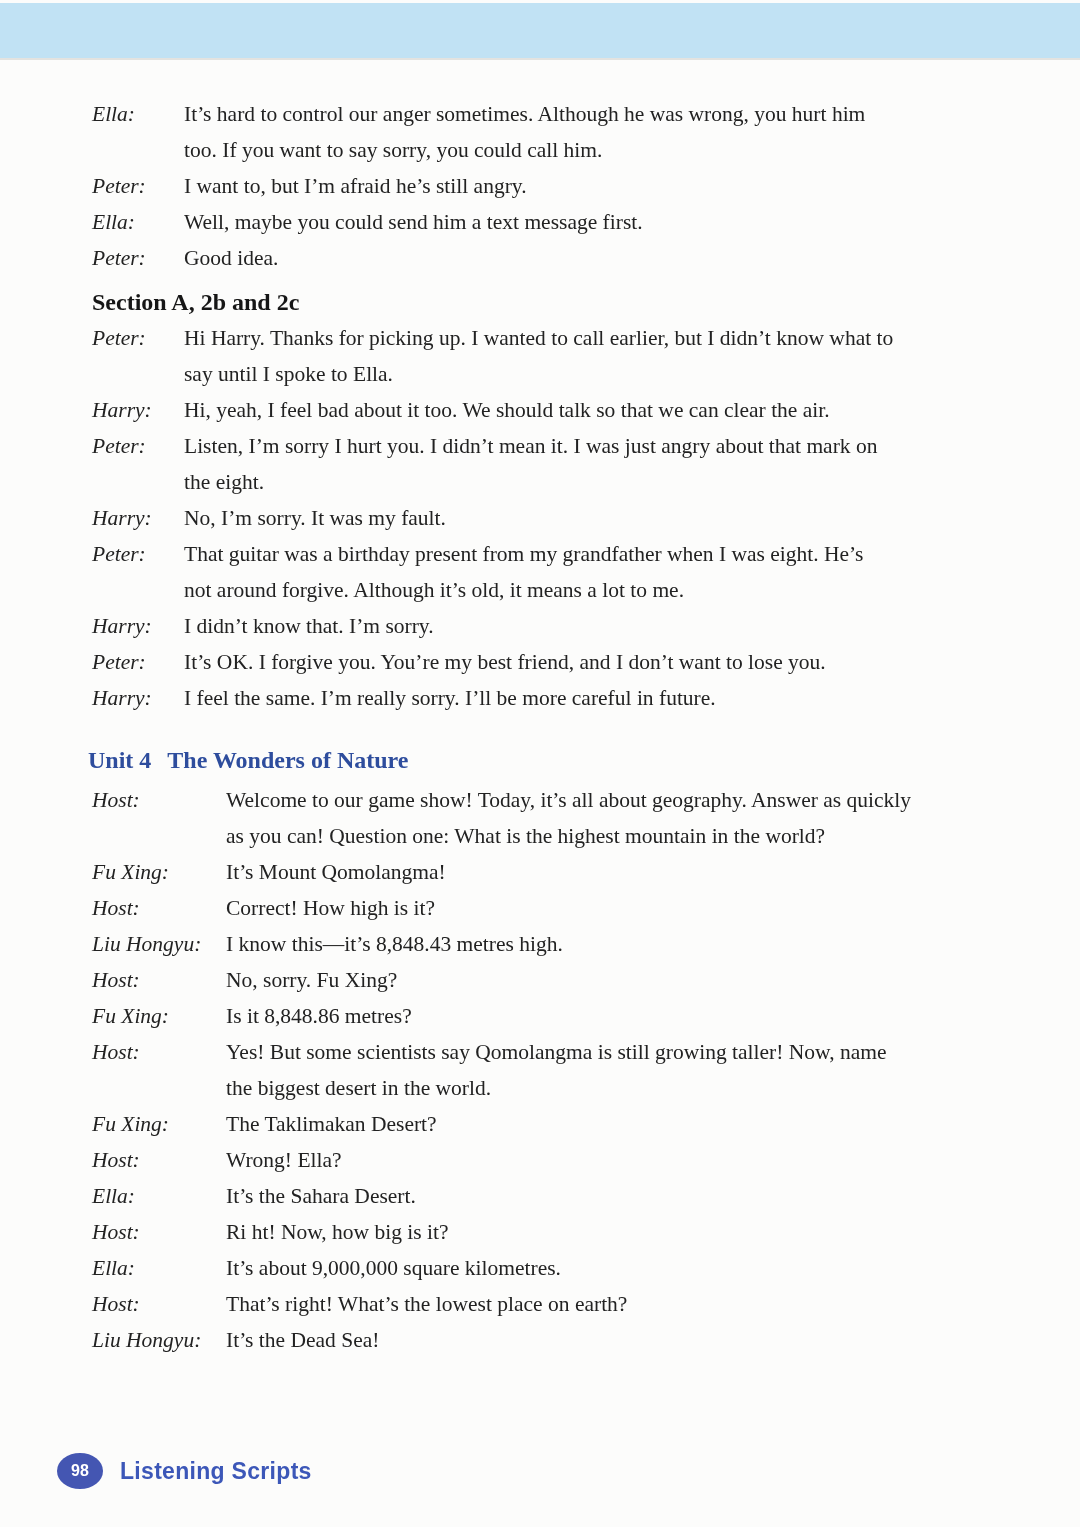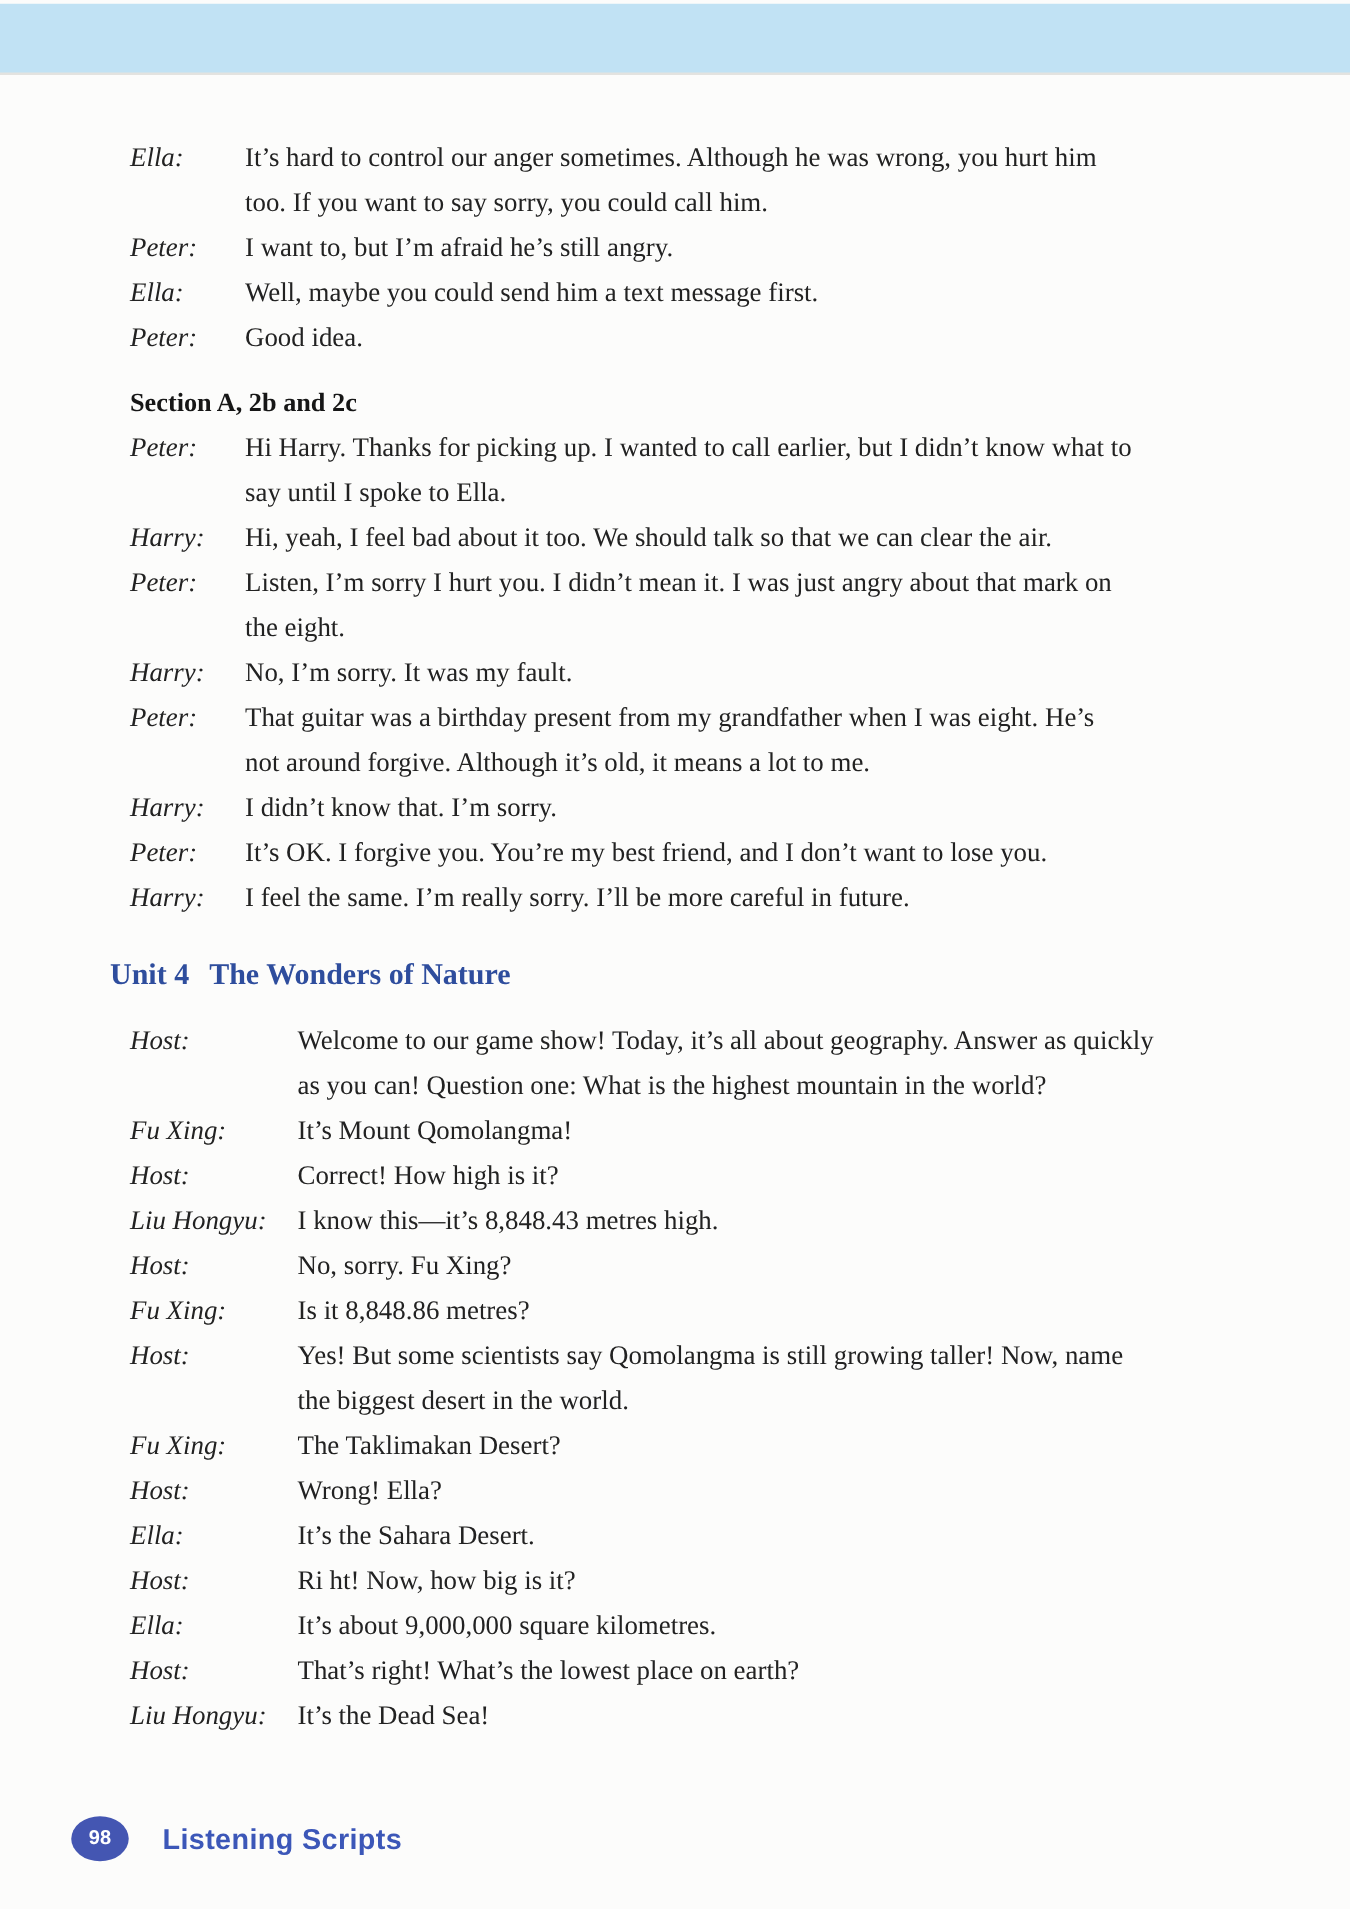--- a/index.html
+++ b/index.html
@@ -28,37 +28,37 @@
     display:flex; align-items:flex-start;
     font-size:21.5px; line-height:36px;
   }
   .speaker { font-style:italic; flex:0 0 auto; }
   .narrow .speaker { width:92px; }
   .wide .speaker { width:134px; }
   .text-lines { flex:1; }
   .text-lines div { white-space:nowrap; }
 
   .sec-heading {
-    font-size:21px; font-weight:700;
+    font-size:24px; font-weight:700;
     line-height:36px; margin:8px 0 0 0;
     color:#161616;
   }
-  .dialogue { margin:16px; }
+  .dialogue { margin:4px; }
 
   .unit-heading {
     margin:26px 0 0 0;
     font-size:24px; font-weight:700;
     line-height:36px;
     color: var(--unit-heading, #2e4d9d);
   }
   .unit-heading .unit-label { margin-right:16px;margin-top:20px; }
 
   .footer {
     position:absolute; left:57px; top:1453px;
-    display:flex; align-items:center; gap:27px;
+    display:flex; align-items:center; gap:17px;
     font-family:"Liberation Sans", sans-serif;
   }
   .page-num-badge {
     width:46px; height:36px;
     border-radius:50%;
     background: var(--badge-fill, #4456b2);
     color: var(--badge-text, #ffffff);
     display:flex; align-items:center; justify-content:center;
     font-size:16px; font-weight:700;
   }

